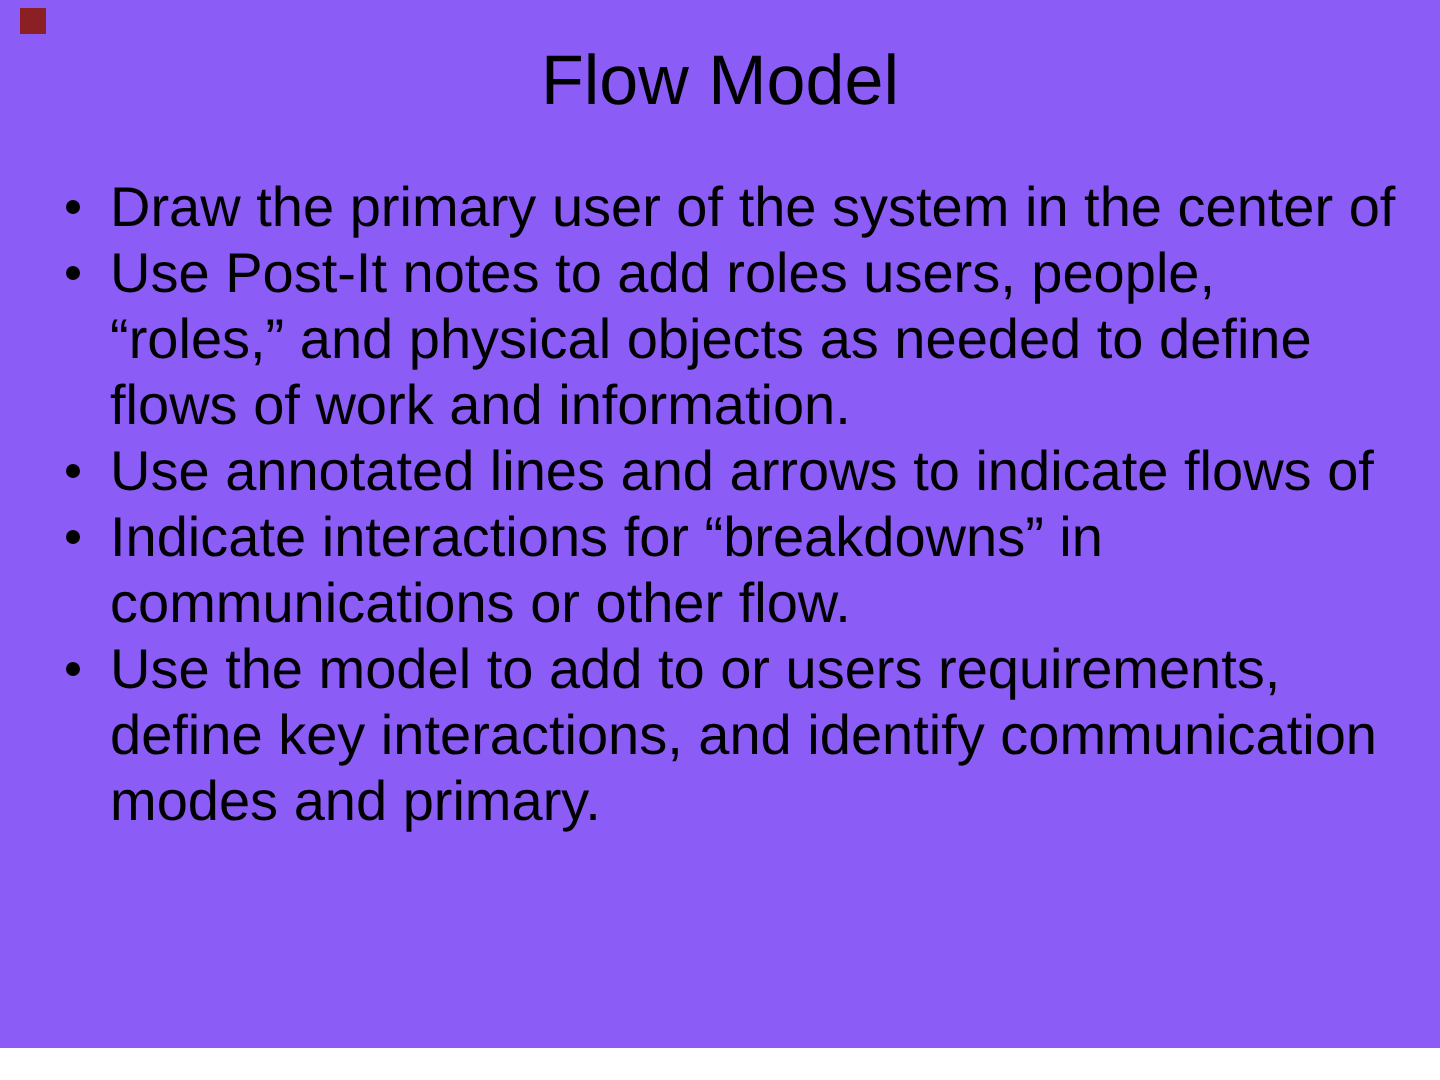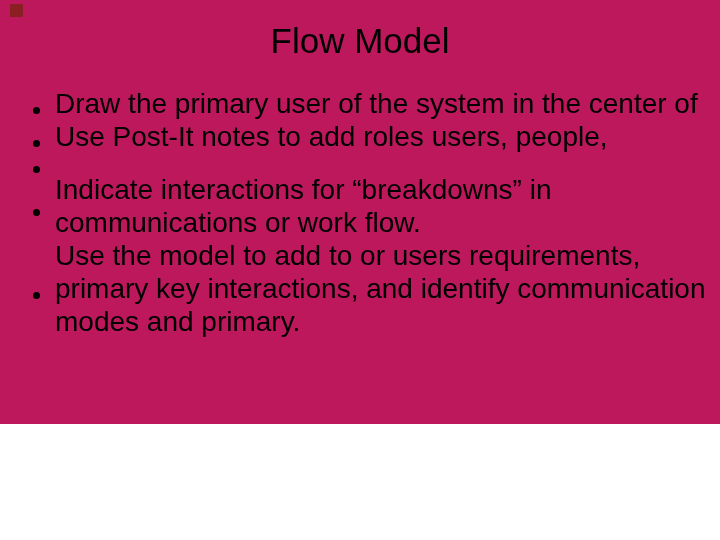--- a/index.html
+++ b/index.html
@@ -4,22 +4,22 @@
 <style>
   html,body{margin:0;padding:0;}
   body{
     width:720px;height:540px;
     background:#ffffff;
     font-family:"Liberation Sans", sans-serif;
     overflow:hidden;
   }
   .slide{
     position:relative;
-    width:720px;height:424px;
-    background:#be185d;
+    width:720px;height:524px;
+    background:#8b5cf6;
     overflow:hidden;
   }
   .corner{
     position:absolute;
     width:13px;height:13px;
   }
   .sq-top{left:10px;top:4px;}
   .sq-bottom{left:10px;top:524px;}
   .title{
     margin:20px 0 0 0;
@@ -27,21 +27,21 @@
     font-weight:400;
     line-height:41px;
     text-align:center;
     color:#000000;
   }
   .bullets{
     margin:26px 0 0 33px;
   }
   .bullet{
     display:flex;
-    align-items:center;
+    align-items:flex-start;
   }
   .dot{
     flex:0 0 auto;
     width:7px;height:7px;
     border-radius:50%;
     background:#000000;
     margin:13px 15px 0 0;
   }
   .lines{min-width:0;}
   .line{
@@ -67,40 +67,43 @@
       <span class="dot"></span>
       <div class="lines">
         <div class="line">Draw the primary user of the system in the center of</div>
       </div>
     </div>
 
     <div class="bullet">
       <span class="dot"></span>
       <div class="lines">
         <div class="line">Use Post-It notes to add roles users, people,</div>
+        <div class="line">“roles,” and physical objects as needed to define</div>
+        <div class="line">flows of work and information.</div>
       </div>
     </div>
 
     <div class="bullet">
       <span class="dot"></span>
       <div class="lines">
+        <div class="line">Use annotated lines and arrows to indicate flows of</div>
       </div>
     </div>
 
     <div class="bullet">
       <span class="dot"></span>
       <div class="lines">
         <div class="line">Indicate interactions for “breakdowns” in</div>
-        <div class="line">communications or work flow.</div>
+        <div class="line">communications or other flow.</div>
       </div>
     </div>
 
     <div class="bullet">
       <span class="dot"></span>
       <div class="lines">
         <div class="line">Use the model to add to or users requirements,</div>
-        <div class="line">primary key interactions, and identify communication</div>
+        <div class="line">define key interactions, and identify communication</div>
         <div class="line">modes and primary.</div>
       </div>
     </div>
 
   </div>
 </div>
 
 </body></html>

